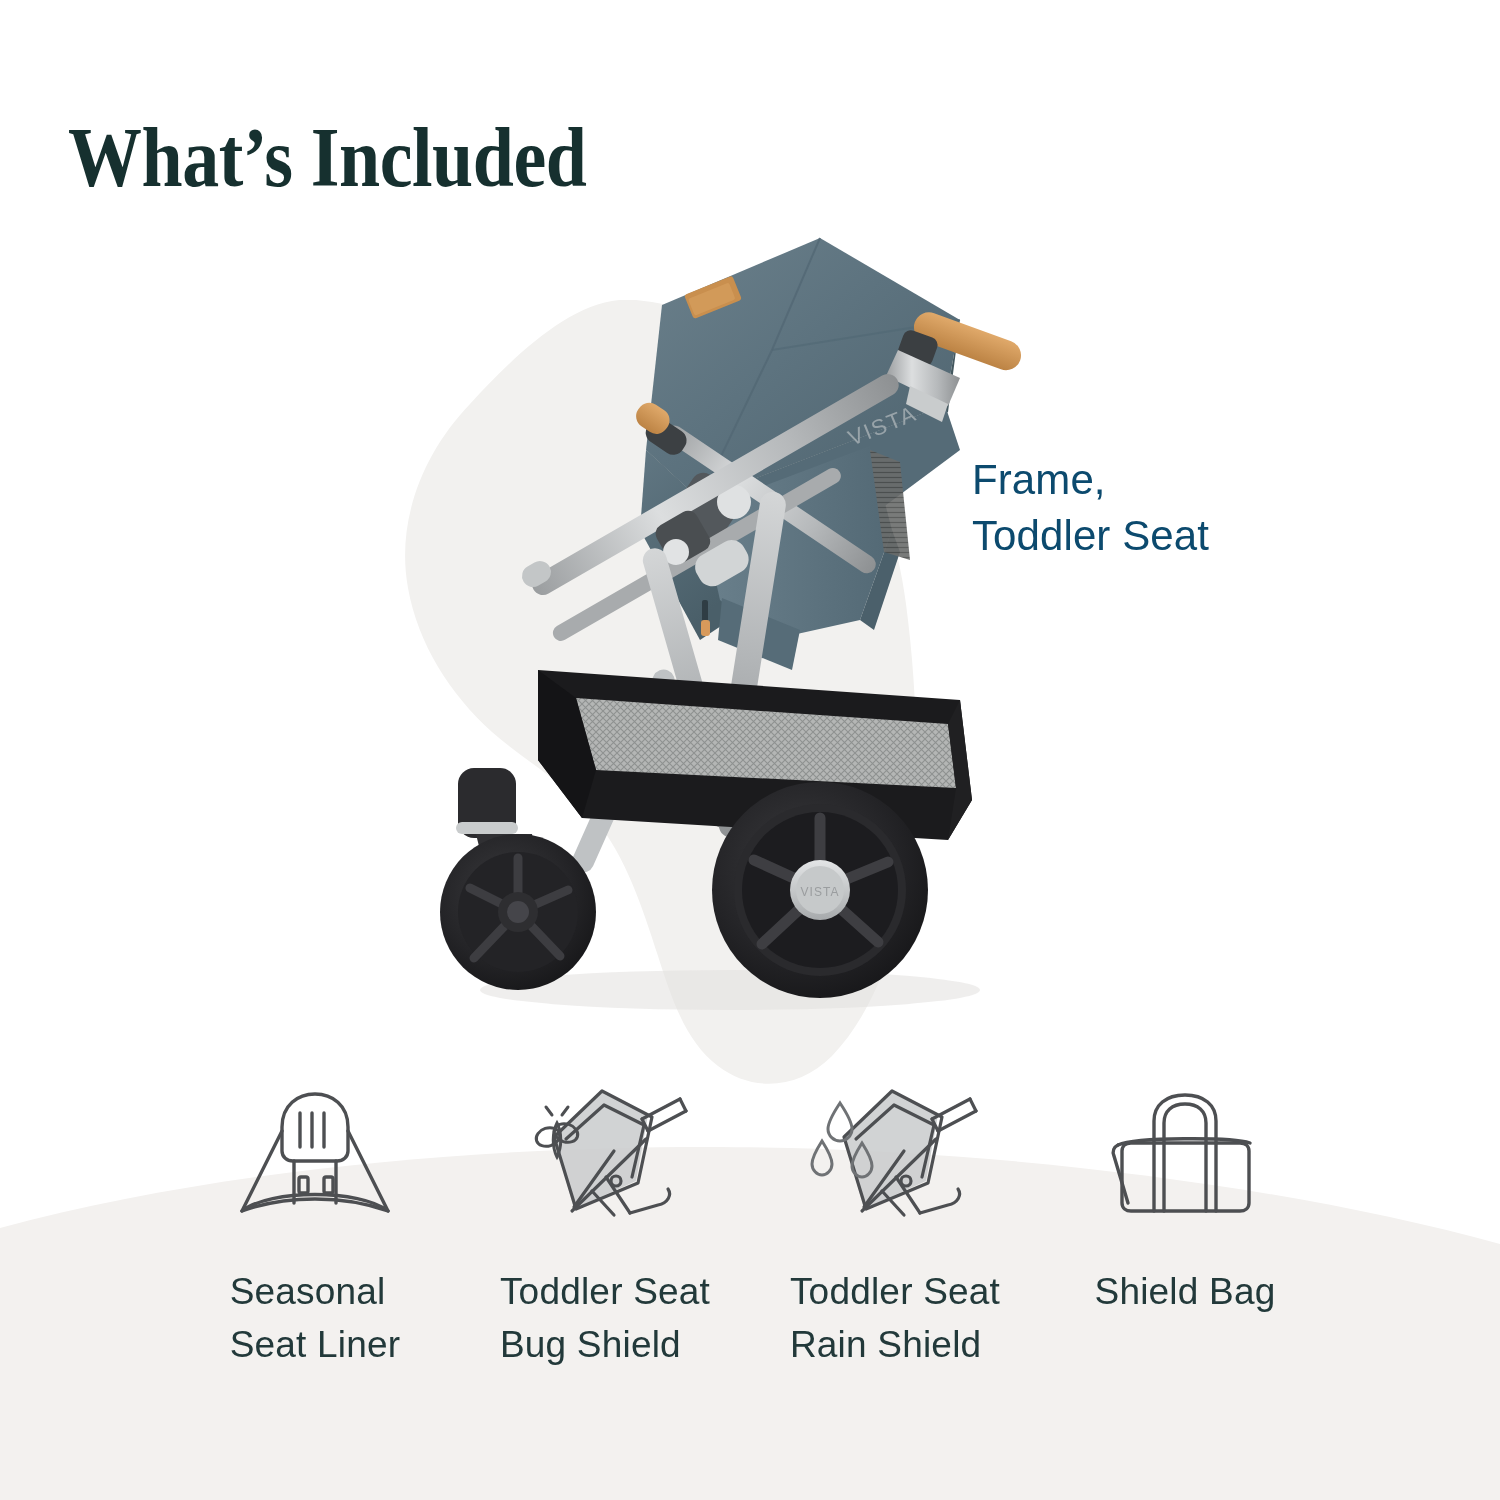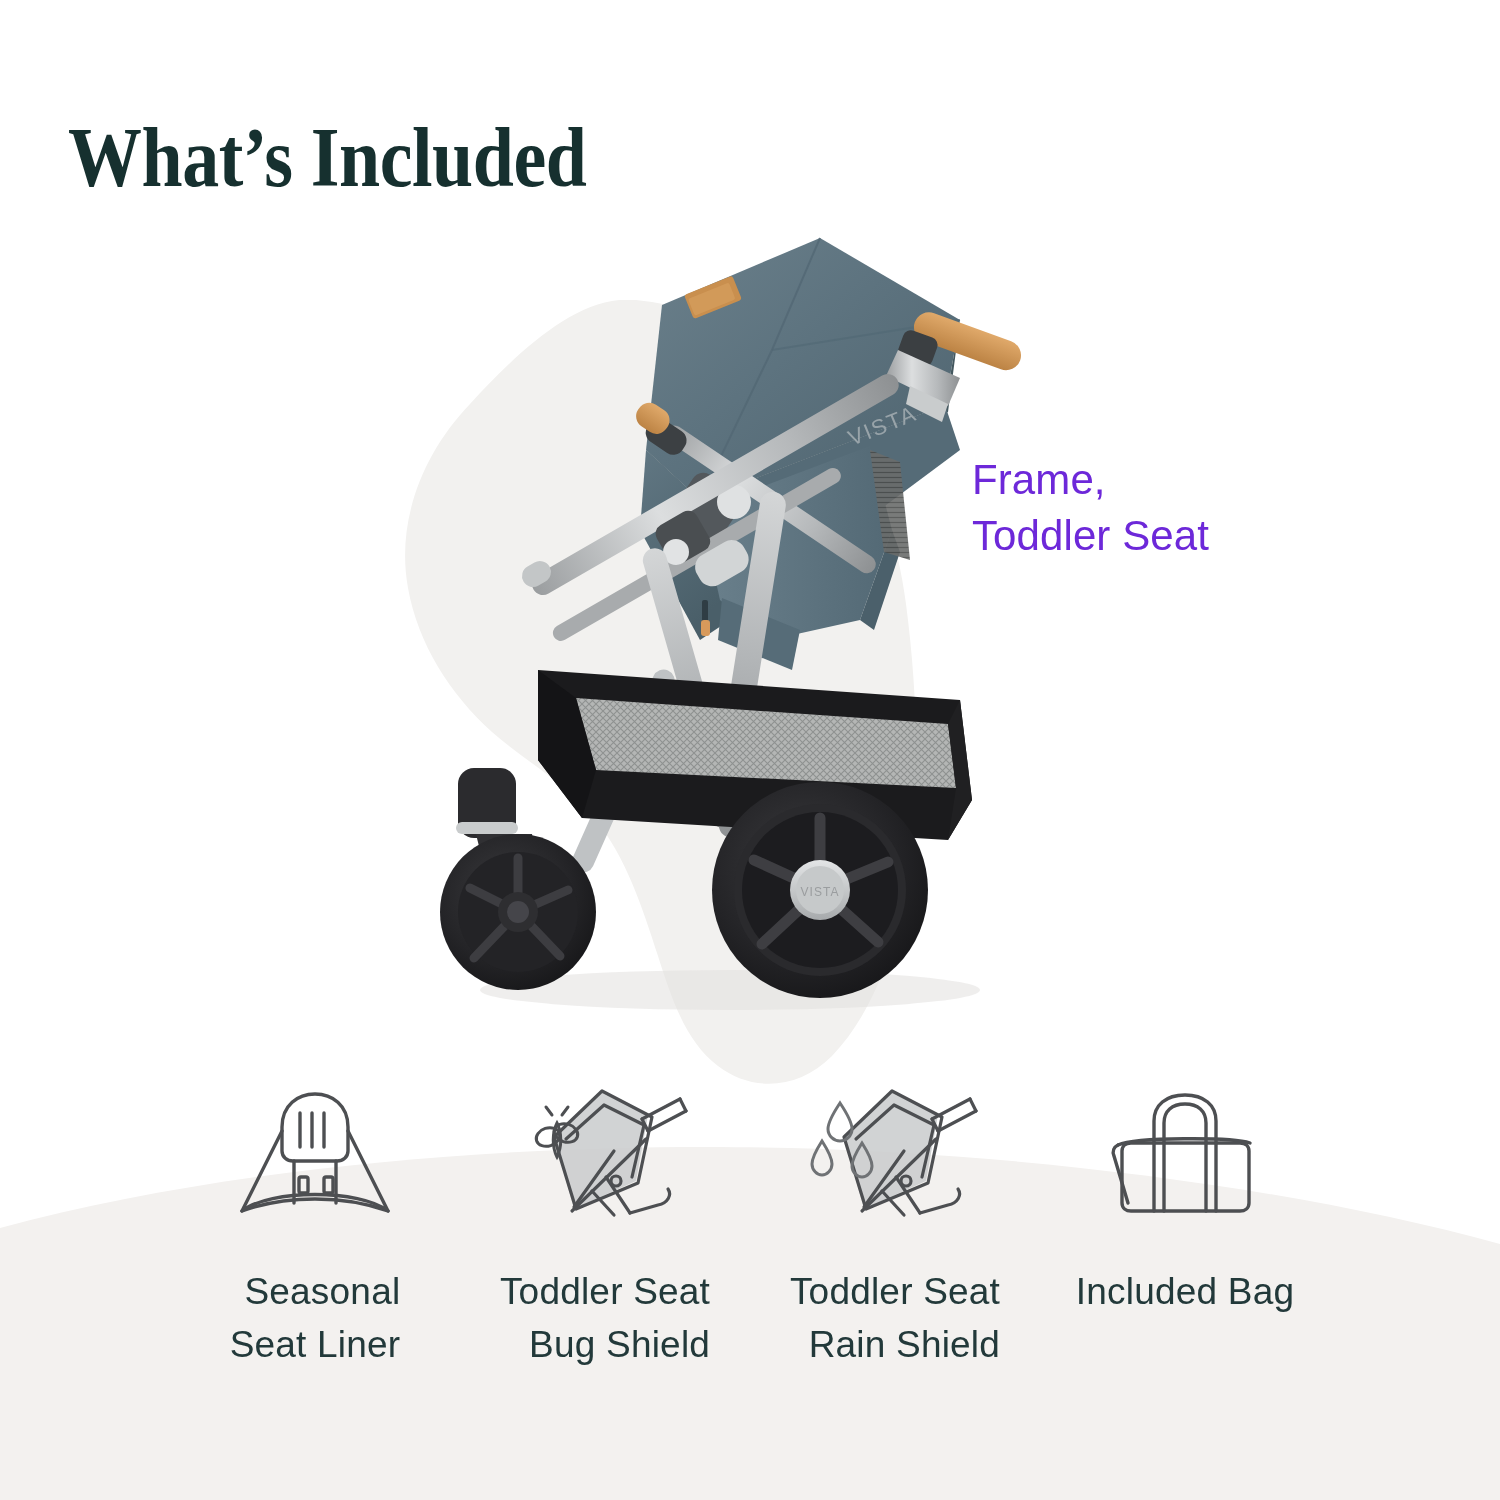--- a/index.html
+++ b/index.html
@@ -16,37 +16,37 @@
     position:absolute;left:68px;top:58px;
     font-family:"Liberation Serif","DejaVu Serif",serif;
     font-size:84px;line-height:1.05;letter-spacing:-0.5px;
     color:#16302f;transform:scaleX(.88);transform-origin:left top;
     white-space:nowrap;
   }
 
   
   #hero-caption{
     position:absolute;left:972px;top:452px;
-    font-size:42px;line-height:1.33;color:#6d28d9;font-weight:300;
+    font-size:42px;line-height:1.33;color:#0c4a6e;font-weight:300;
     letter-spacing:.1px;white-space:nowrap;
   }
   #hero-caption div{margin:0;}
 
   
   #hero-stroller{position:absolute;left:400px;top:200px;width:640px;height:830px;}
 
   
   #included-row{
     position:absolute;left:0;top:1085px;width:1500px;height:340px;
     display:flex;align-items:flex-start;justify-content:center;
   }
   .item-col{width:290px;display:flex;flex-direction:column;align-items:center;}
   .item-icon{height:135px;display:flex;align-items:flex-end;justify-content:center;}
   .item-label{
-    margin-top:46px;text-align:right;font-size:37px;line-height:1.42;
+    margin-top:46px;text-align:left;font-size:37px;line-height:1.42;
     color:#22393a;font-weight:300;letter-spacing:.2px;white-space:pre-line;
   }
 </style>
 </head>
 <body>
 
 <div id="bg-layer">
 
   <svg id="blob-behind-stroller" viewBox="0 0 640 790" xmlns="http://www.w3.org/2000/svg">
     <path d="M236 0 C300 6 372 40 420 96 C470 154 496 228 506 304
@@ -340,16 +340,16 @@
           <path d="M64 58 L64 36 C64 20 76 10 95 10 C114 10 126 20 126 36 L126 58"></path>
           <path d="M74 58 L74 38 C74 26 82 19 95 19 C108 19 116 26 116 38 L116 58"></path>
 
           <path d="M64 58 L64 126"></path>
           <path d="M74 58 L74 126"></path>
           <path d="M116 58 L116 126"></path>
           <path d="M126 58 L126 126"></path>
         </g>
       </svg>
     </div>
-    <div class="item-label">Included Bag</div>
+    <div class="item-label">Shield Bag</div>
   </div>
 
 </div>
 
 </body></html>

